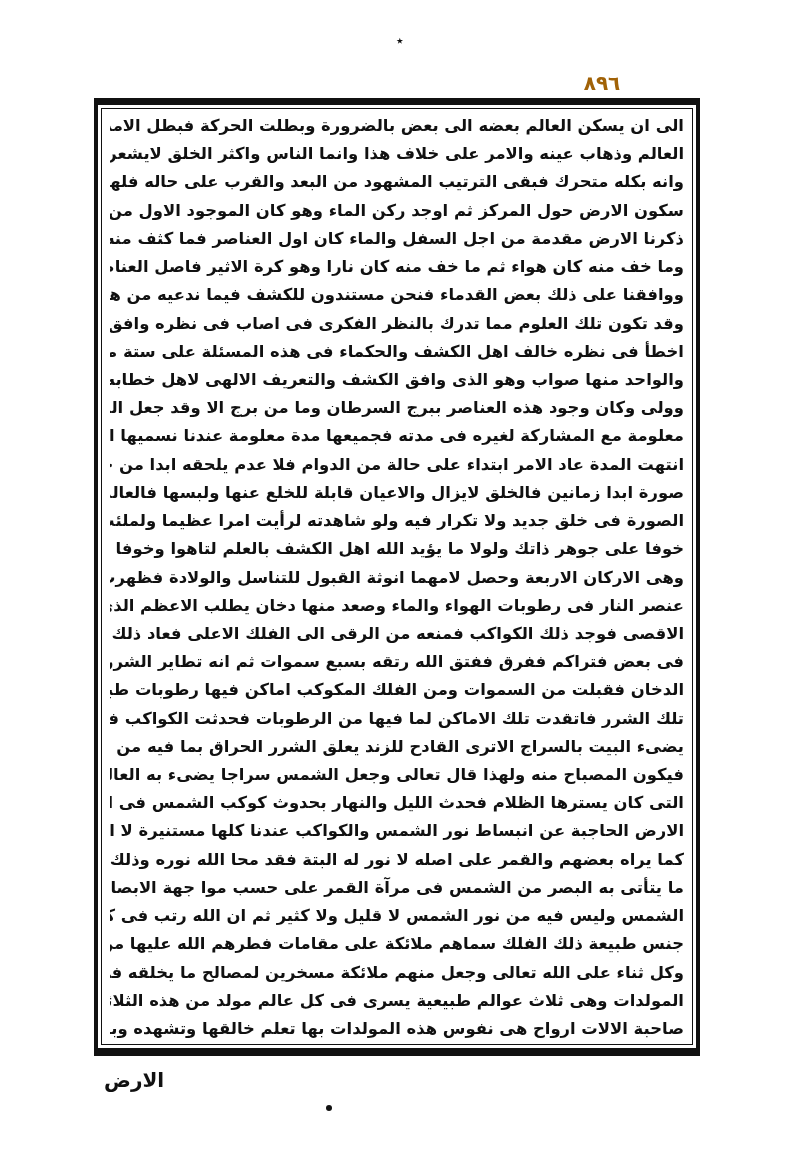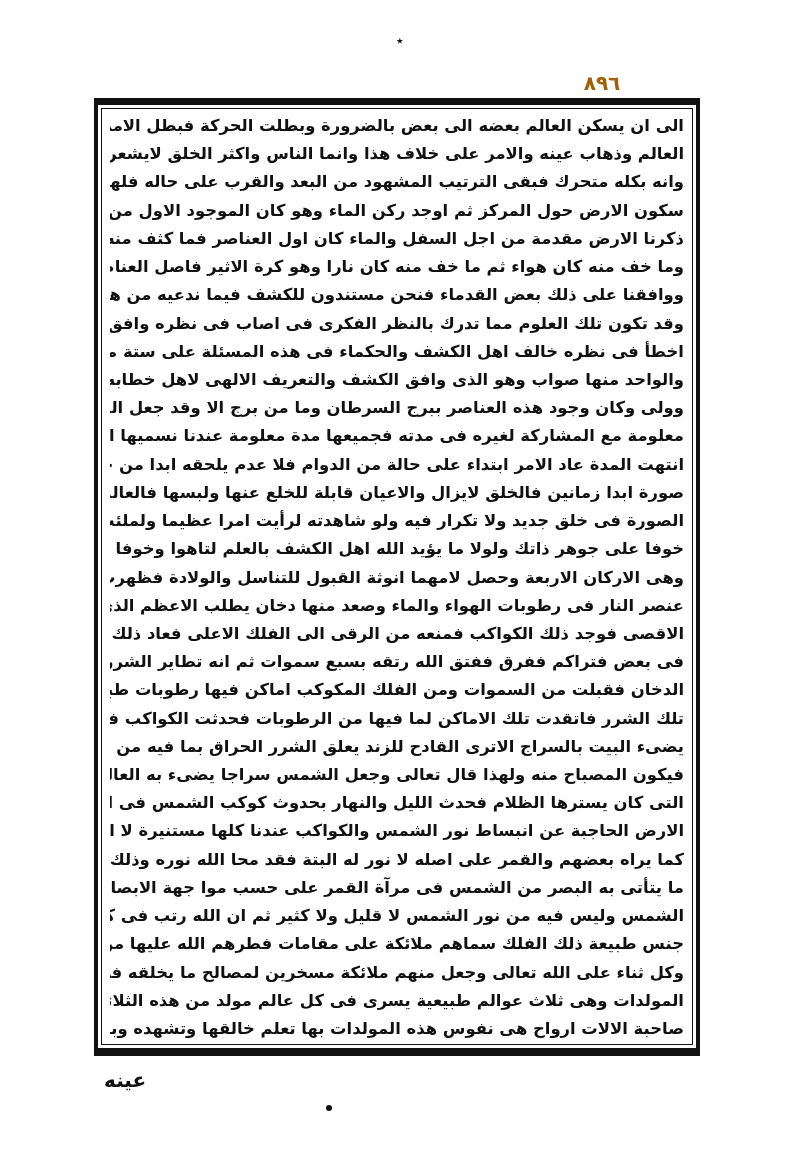--- a/index.html
+++ b/index.html
@@ -64,14 +64,14 @@
       <div class="text-line">كما يراه بعضهم والقمر على اصله لا نور له البتة فقد محا الله نوره وذلك النور الذى ينسب اليه هو</div>
       <div class="text-line">ما يتأتى به البصر من الشمس فى مرآة القمر على حسب موا جهة الابصار منه فالقمر مجلى</div>
       <div class="text-line">الشمس وليس فيه من نور الشمس لا قليل ولا كثير ثم ان الله رتب فى كل فلك وسماء عالما من</div>
       <div class="text-line">جنس طبيعة ذلك الفلك سماهم ملائكة على مقامات فطرهم الله عليها من التسبيح والتهليل</div>
       <div class="text-line">وكل ثناء على الله تعالى وجعل منهم ملائكة مسخرين لمصالح ما يخلقه فى عالم العناصر من</div>
       <div class="text-line">المولدات وهى ثلاث عوالم طبيعية يسرى فى كل عالم مولد من هذه الثلاثة من النفس الكلية</div>
       <div class="text-line">صاحبة الالات ارواح هى نفوس هذه المولدات بها تعلم خالقها وتشهده وبها سرت الحياة</div>
     </div>
 </div>
 
-<div class="catchword">عينه</div>
+<div class="catchword">الارض</div>
 <div class="bottom-dot"></div>
 
 </body></html>

